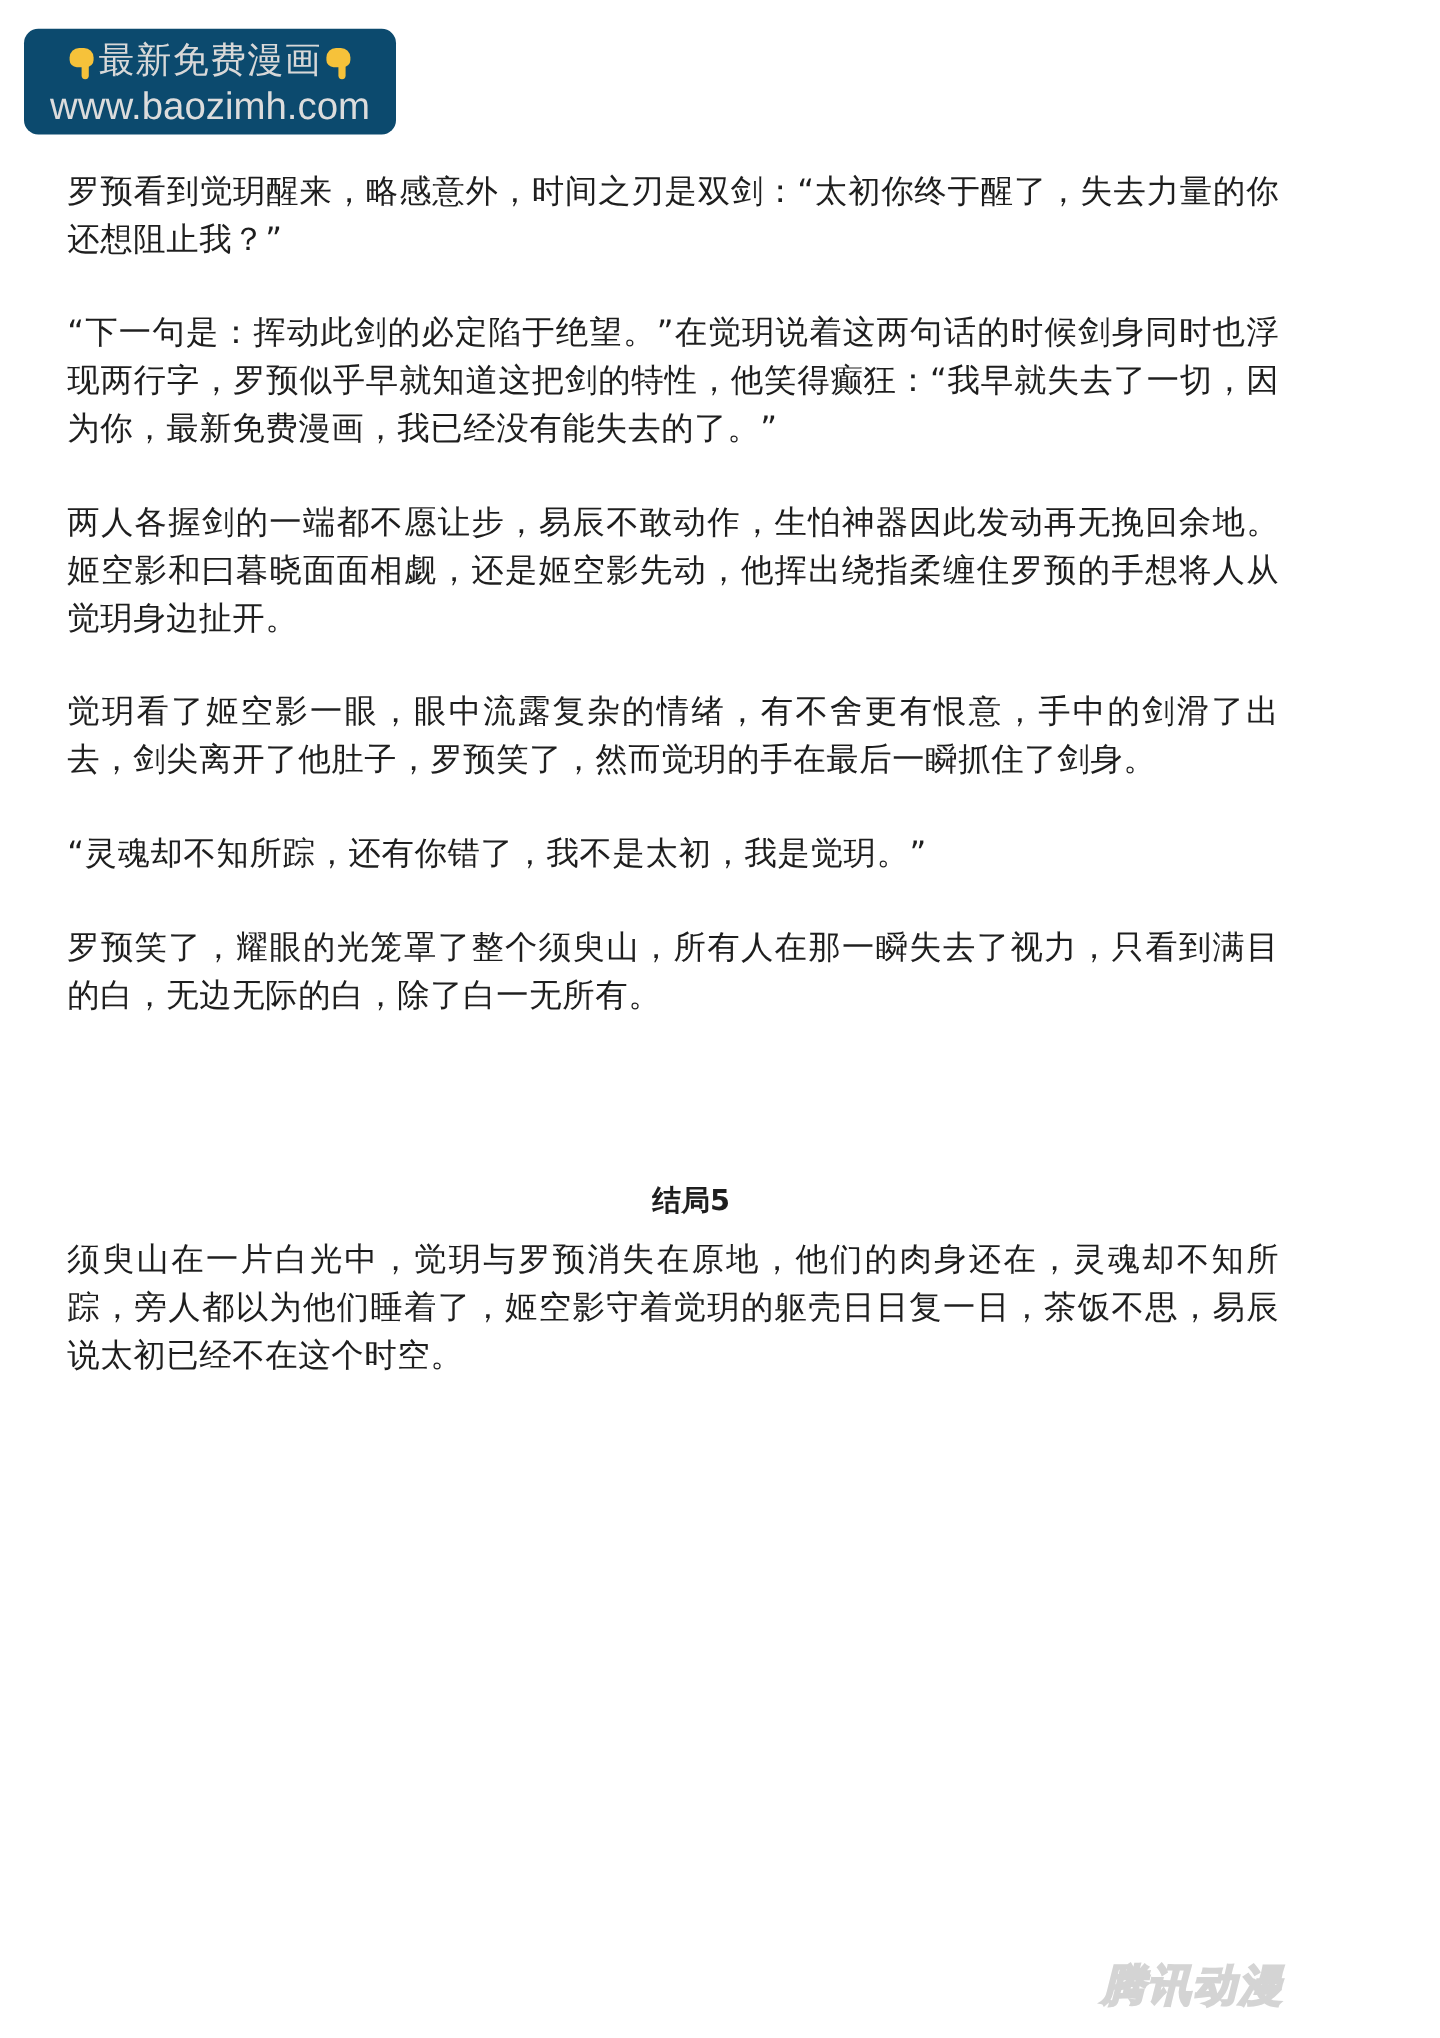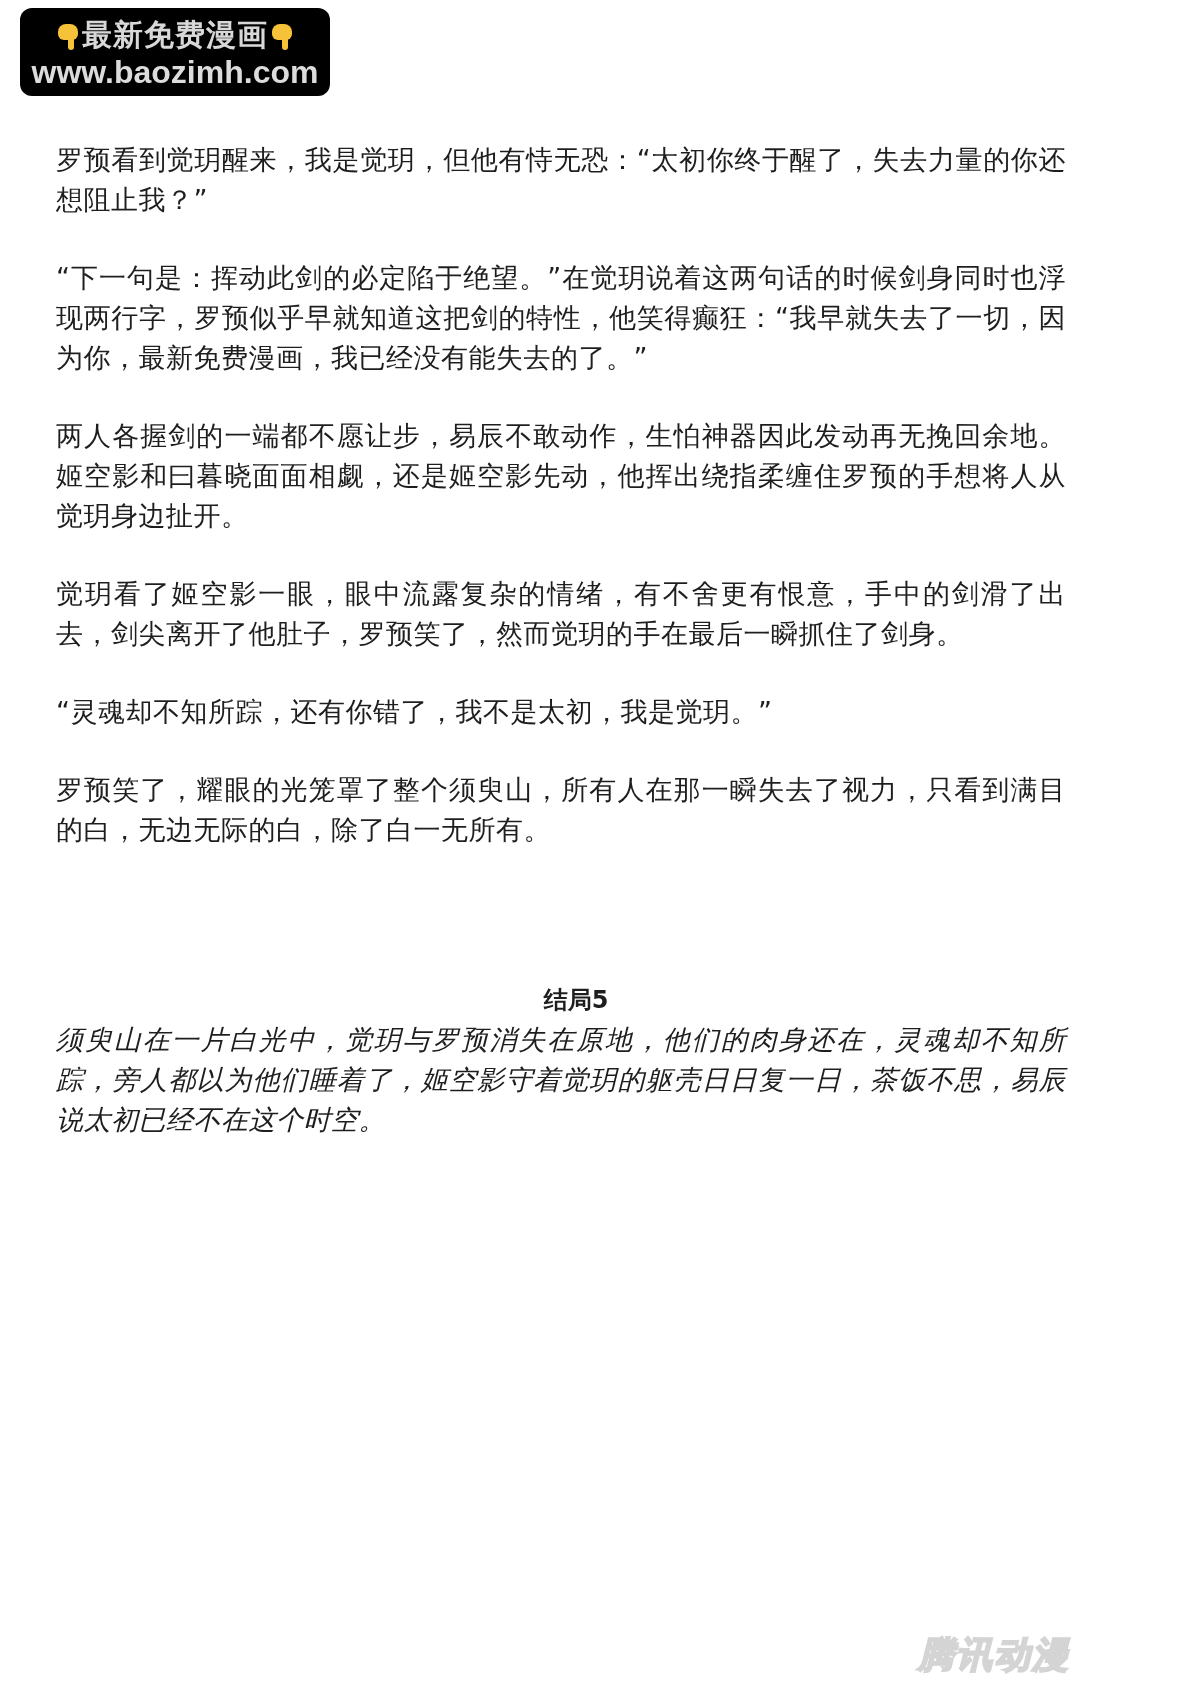--- a/index.html
+++ b/index.html
@@ -2,24 +2,23 @@
 <html><head>
 <meta charset="utf-8">
 <style>
   html, body { margin: 0; padding: 0; background: #ffffff; }
   body {
     width: 1200px; height: 1698px; position: relative; overflow: hidden;
     font-family: "DejaVu Sans", "Liberation Sans", sans-serif;
     color: #1e1e1e;
   }
   .watermark {
-    position: absolute; left: 20px; top: 8px; width: 310px; height: 88px;
-    background: #000000; border-radius: 12px; box-sizing: border-box;
+    position: absolute; left: 20px; top: 24px; width: 310px; height: 88px;
+    background: #0c4a6e; border-radius: 12px; box-sizing: border-box;
     padding: 8px 10px 0 10px;
-    font-weight: bold;
   }
   .wm-line1 {
     display: flex; align-items: center; justify-content: center;
     font-size: 30px; color: #d8d8d8; line-height: 38px; letter-spacing: 1px;
   }
   .wm-hand {
     display: inline-block; width: 28px; height: 30px; position: relative;
   }
   .wm-hand::before {
     content: ""; position: absolute; left: 4px; top: 4px; width: 20px; height: 16px;
@@ -37,42 +36,42 @@
     position: absolute; left: 56px; top: 140px; width: 1010px;
   }
   .para {
     font-size: 27px; line-height: 40px; margin: 0 0 38px 0;
     letter-spacing: 0.5px; text-align: justify;
   }
   .heading {
     text-align: center; font-weight: bold; font-size: 24px; line-height: 40px;
     margin: 130px 0 0 0; padding-left: 30px;
   }
-  .para.after-heading { margin-top: 0; font-style: italic; }
+  .para.after-heading { margin-top: 10px; }
   .logo {
     position: absolute; right: 116px; top: 1630px; width: 180px; height: 50px;
     display: flex; align-items: center; justify-content: center;
     font-size: 36px; font-weight: bold; font-style: italic; color: #0f766e;
     -webkit-text-stroke: 2px #d4d4d4; letter-spacing: 2px;
   }
 </style>
 </head>
 <body>
 
 <div class="watermark">
   <div class="wm-line1">
     <span class="wm-hand"></span>
     <span>最新免费漫画</span>
     <span class="wm-hand"></span>
   </div>
   <div class="wm-line2">www.baozimh.com</div>
 </div>
 
 <div class="content">
-  <p class="para">罗预看到觉玥醒来，我是觉玥，但他有恃无恐：“太初你终于醒了，失去力量的你还想阻止我？”</p>
+  <p class="para">罗预看到觉玥醒来，略感意外，时间之刃是双剑：“太初你终于醒了，失去力量的你还想阻止我？”</p>
   <p class="para">“下一句是：挥动此剑的必定陷于绝望。”在觉玥说着这两句话的时候剑身同时也浮现两行字，罗预似乎早就知道这把剑的特性，他笑得癫狂：“我早就失去了一切，因为你，最新免费漫画，我已经没有能失去的了。”</p>
   <p class="para">两人各握剑的一端都不愿让步，易辰不敢动作，生怕神器因此发动再无挽回余地。姬空影和曰暮晓面面相觑，还是姬空影先动，他挥出绕指柔缠住罗预的手想将人从觉玥身边扯开。</p>
   <p class="para">觉玥看了姬空影一眼，眼中流露复杂的情绪，有不舍更有恨意，手中的剑滑了出去，剑尖离开了他肚子，罗预笑了，然而觉玥的手在最后一瞬抓住了剑身。</p>
   <p class="para">“灵魂却不知所踪，还有你错了，我不是太初，我是觉玥。”</p>
   <p class="para">罗预笑了，耀眼的光笼罩了整个须臾山，所有人在那一瞬失去了视力，只看到满目的白，无边无际的白，除了白一无所有。</p>
 
   <div class="heading">结局5</div>
 
   <p class="para after-heading">须臾山在一片白光中，觉玥与罗预消失在原地，他们的肉身还在，灵魂却不知所踪，旁人都以为他们睡着了，姬空影守着觉玥的躯壳日日复一日，茶饭不思，易辰说太初已经不在这个时空。</p>
 </div>

